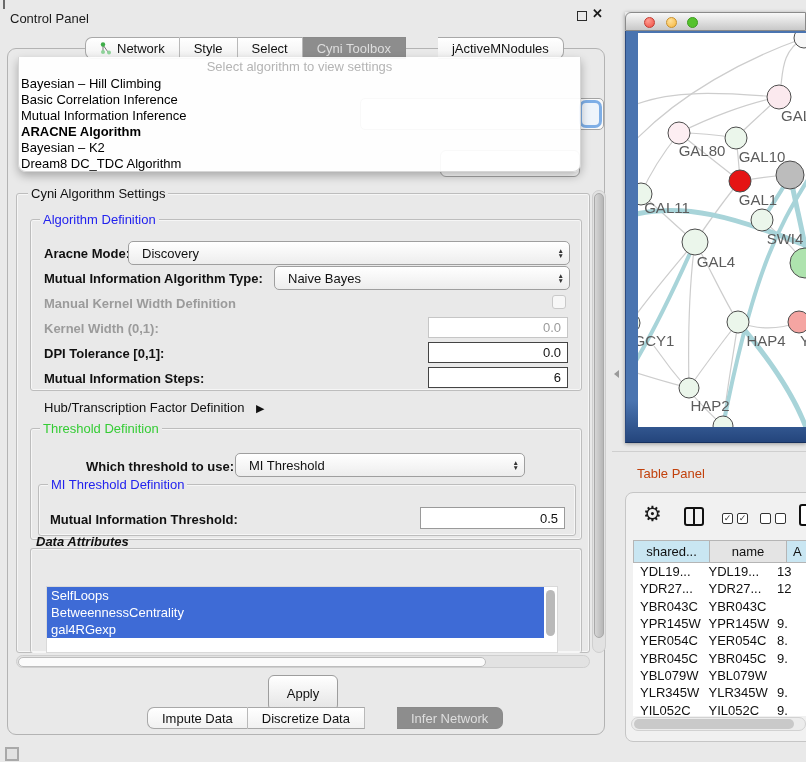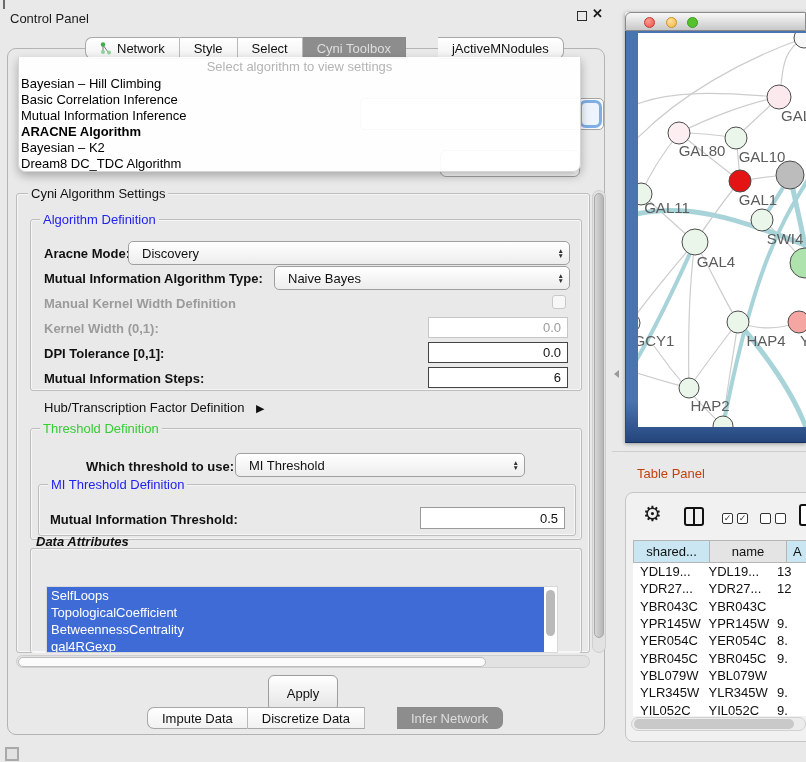--- a/index.html
+++ b/index.html
@@ -219,21 +219,20 @@
   <div class="gbox" style="left:38px;top:484px;width:538px;height:52px;"></div>
   <div class="glabel blue-t" style="left:48px;top:477px;">MI Threshold Definition</div>
   <div class="lbl b" style="left:50px;top:512px;">Mutual Information Threshold:</div>
   <div class="field" style="left:420px;top:507px;width:145px;height:22px;border-color:#9a9a9a;">0.5</div>
 
   <div class="gbox" style="left:30px;top:548px;width:552px;height:105px;border-bottom:none;"></div>
   <div class="lbl b" style="left:36px;top:534px;font-style:italic;">Data Attributes</div>
   <div class="abs attr-list">
     <div class="attr-scroll"></div>
   <div class="attr-item">SelfLoops</div>
-      <div class="attr-item">TopologicalCoefficient</div>
       <div class="attr-item">BetweennessCentrality</div>
       <div class="attr-item">gal4RGexp</div>
     </div>
 
   <div class="abs hscroll">
       <div class="thumb"></div>
     </div>
   <div class="abs vscroll">
       <div class="thumb"></div>
     </div>

